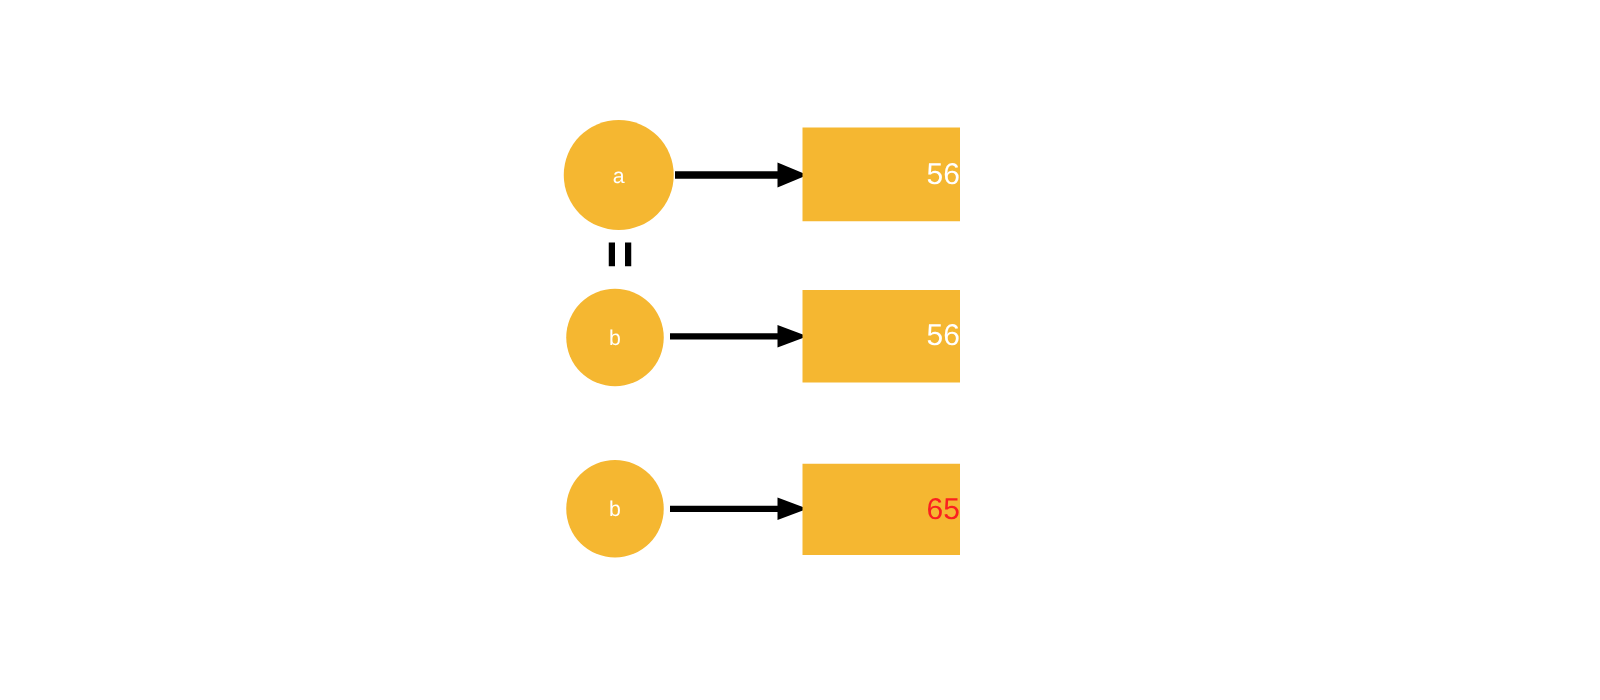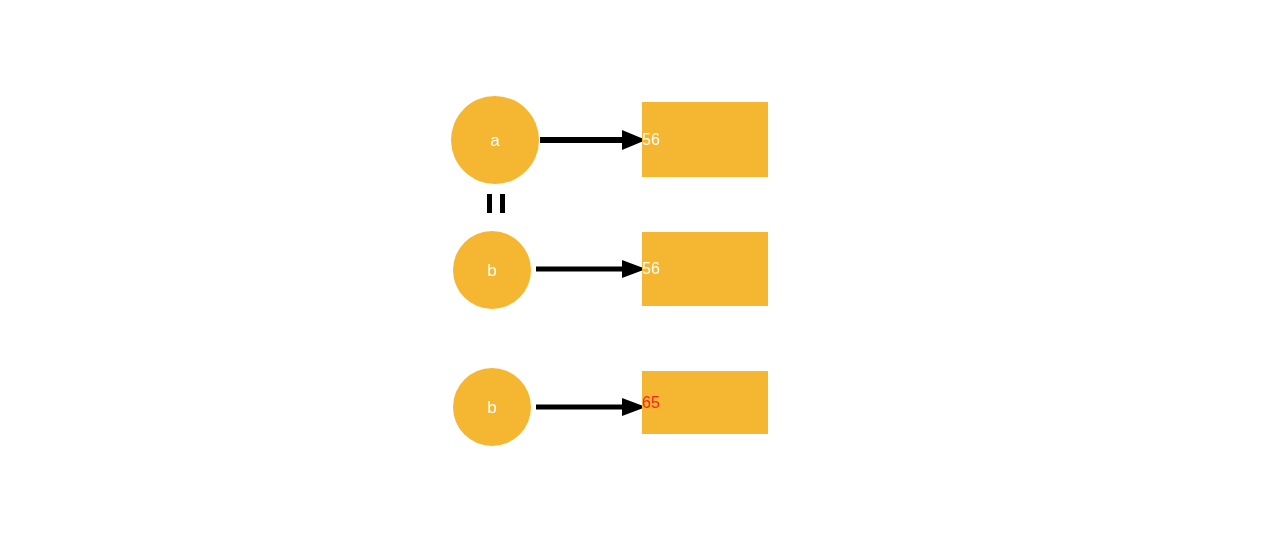--- a/index.html
+++ b/index.html
@@ -34,22 +34,22 @@
     line-height: 1;
     user-select: none;
   }
 
   
   .value-box {
     position: absolute;
     background: #f5b731;
     display: flex;
     align-items: center;
-    justify-content: flex-start;
-    font-size: 16px;
+    justify-content: flex-end;
+    font-size: 24px;
     font-weight: 400;
     line-height: 1;
     color: #ffffff;
     user-select: none;
   }
   .value-box.highlight { color: #fa2020; }
 
   
   .arrow {
     position: absolute;
@@ -113,17 +113,17 @@
     <span>b</span>
   </div>
 
   <div class="arrow" style="left:534px; top:396px; width:112px; height:22px;">
     <svg width="112" height="22" viewBox="0 0 112 22">
       <line x1="2" y1="11" x2="92" y2="11" stroke="#000000" stroke-width="5"></line>
       <polygon points="88,2 112,11 88,20" fill="#000000"></polygon>
     </svg>
   </div>
 
-  <div class="value-box highlight" style="left:642px; top:371px; width:126px; height:63px;">
+  <div class="value-box highlight" style="left:642px; top:371px; width:126px; height:73px;">
     <span>65</span>
   </div>
 
 </div>
 
 </body></html>

